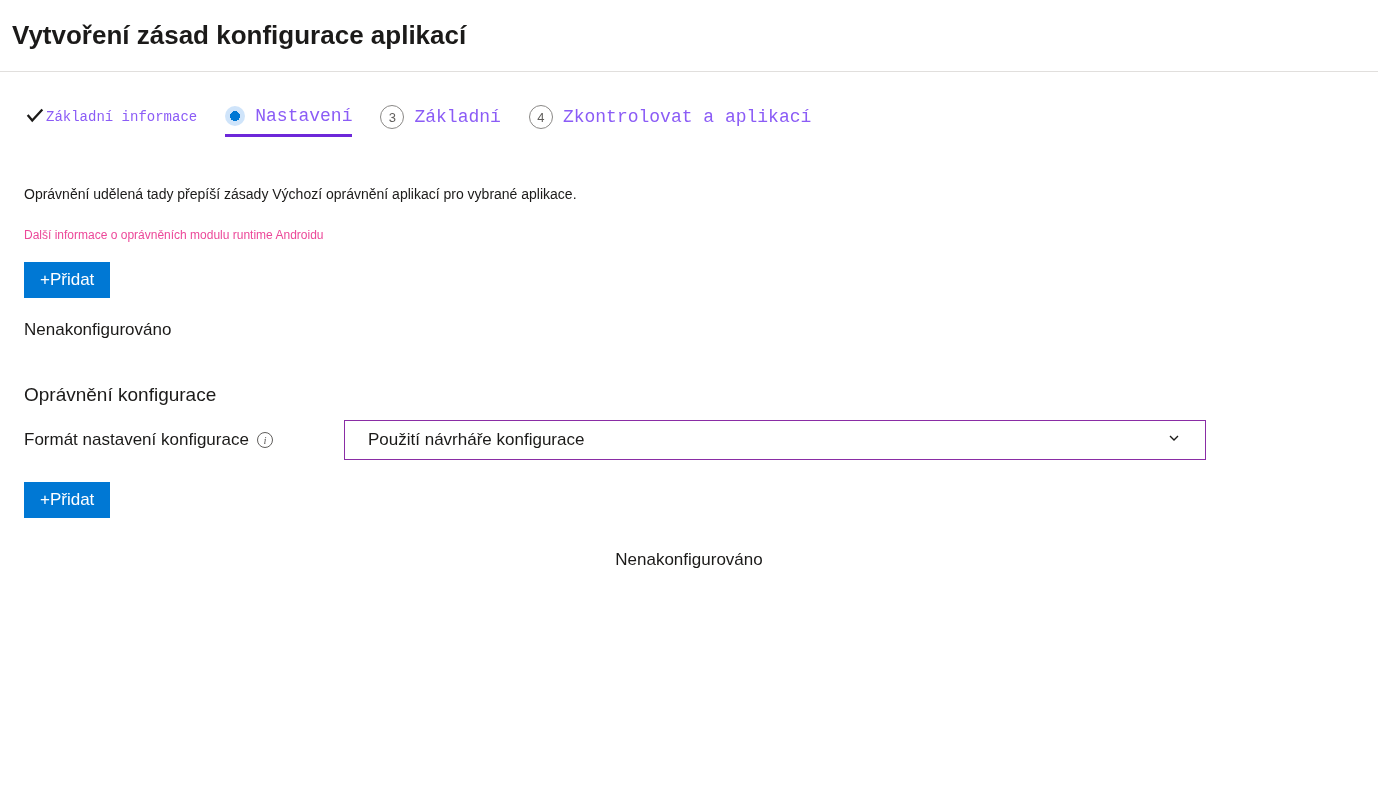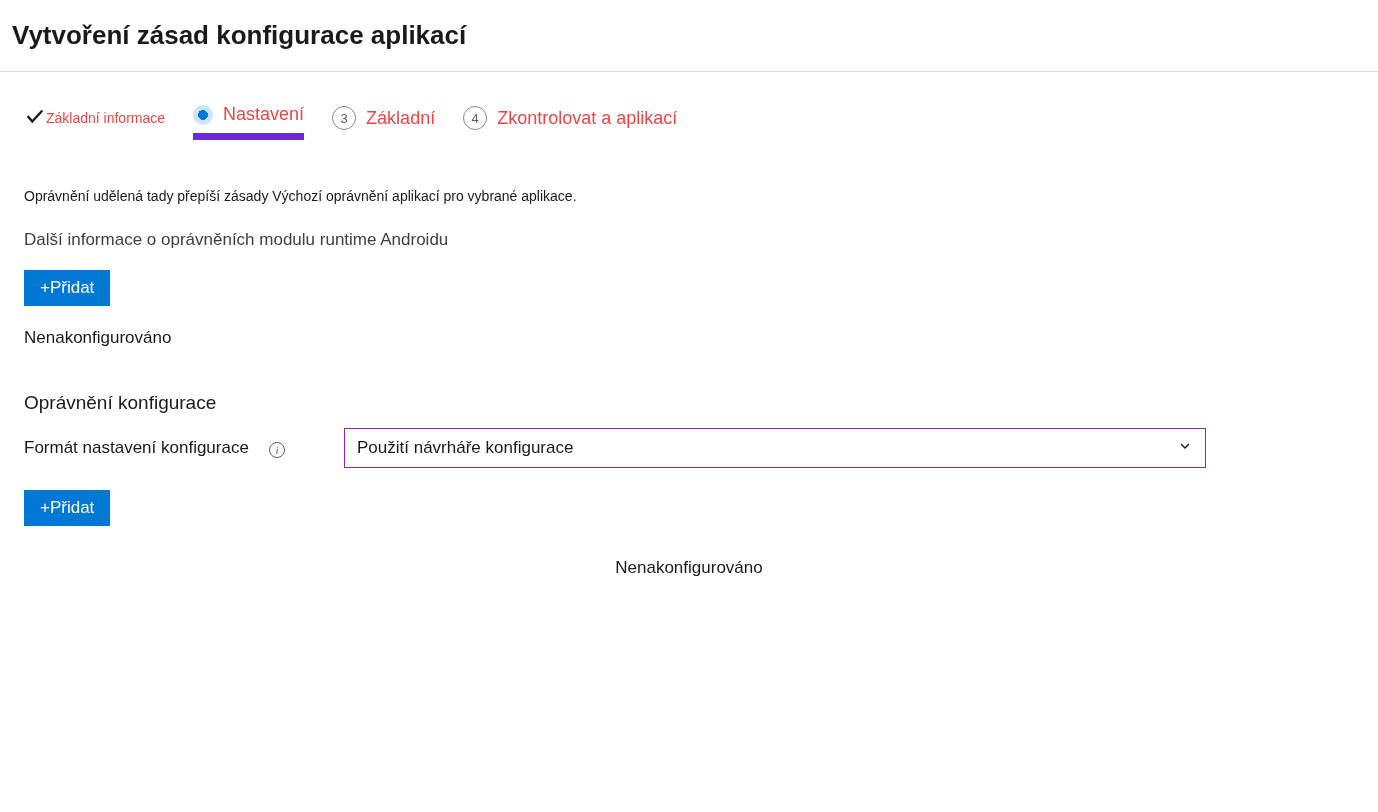--- a/index.html
+++ b/index.html
@@ -5,32 +5,32 @@
     * { margin:0; padding:0; box-sizing:border-box; }
     body { font-family:"Segoe UI",Arial,sans-serif; background:#fff; color:#1b1a19; width:1378px; height:812px; }
     .header { padding:20px 12px 20px; border-bottom:1px solid #e1dfdd; }
     .header h1 { font-size:26px; font-weight:600; color:#1b1a19; }
     .content { padding:32px 24px 0 24px; }
     .wizard { display:flex; align-items:center; gap:0; margin-bottom:28px; }
     .step { display:flex; align-items:center; margin-right:28px; padding-bottom:8px; }
     .step.done svg { width:22px; height:22px; }
     .step-num { width:24px; height:24px; border-radius:50%; border:1px solid #8a8886; color:#605e5c; display:flex; align-items:center; justify-content:center; font-size:13px; margin-right:10px; background:#fff; }
     .step.current .step-num { border:none; background:radial-gradient(circle,#0078d4 0 35%,#cfe4fa 35% 100%); width:20px; height:20px; }
-    .step-label { font-size:18px; color:#ef4444; }
+    .step-label { font-size:18px; color:#8b5cf6;font-family:Liberation Mono, monospace; }
     .step.prev .step-label { font-size:14px; }
-    .step.current { border-bottom:7px solid #6d28d9;justify-content:center; }
+    .step.current { border-bottom:3px solid #6d28d9;justify-content:center; }
     .section-title { font-size:19px; margin-bottom:14px; }
     .desc { font-size:14px; margin-bottom:26px;margin-top:48px; }
-    .link { font-size:17px; color:#404040; margin-bottom:20px; display:block; }
+    .link { font-size:12px; color:#ec4899; margin-bottom:20px; display:block; }
     .btn { background:#0078d4; color:#fff; border:none; padding:8px 16px; font-size:17px; cursor:pointer; margin-bottom:22px; }
     .notconf { font-size:17px; margin-bottom:44px; }
     .field-row { display:flex; align-items:center; margin-bottom:22px; }
-    .field-label { font-size:17px; width:320px; display:flex; align-items:flex-end; gap:20px; }
+    .field-label { font-size:17px; width:320px; display:flex; align-items:center; gap:8px; }
     .info-ic { width:16px; height:16px; border:1px solid #605e5c; border-radius:50%; color:#605e5c; display:flex; align-items:center; justify-content:center; font-size:11px; font-style:italic; font-family:serif; }
-    .select { flex:0 0 862px; height:40px; border:1px solid #8a2da5; display:flex; align-items:center; justify-content:space-between; padding:0 12px; font-size:17px; cursor:pointer; background:#fff; }
+    .select { flex:0 0 862px; height:40px; border:1px solid #8a2da5; display:flex; align-items:center; justify-content:space-between; padding:0 23px; font-size:17px; cursor:pointer; background:#fff; }
     .chev { width:16px; height:16px; }
     .centered-notconf { text-align:center; font-size:17px; margin-top:10px; }
   </style>
 </head>
 <body>
 
 <div class="header">
   <h1>Vytvoření zásad konfigurace aplikací</h1>
 </div>
 

